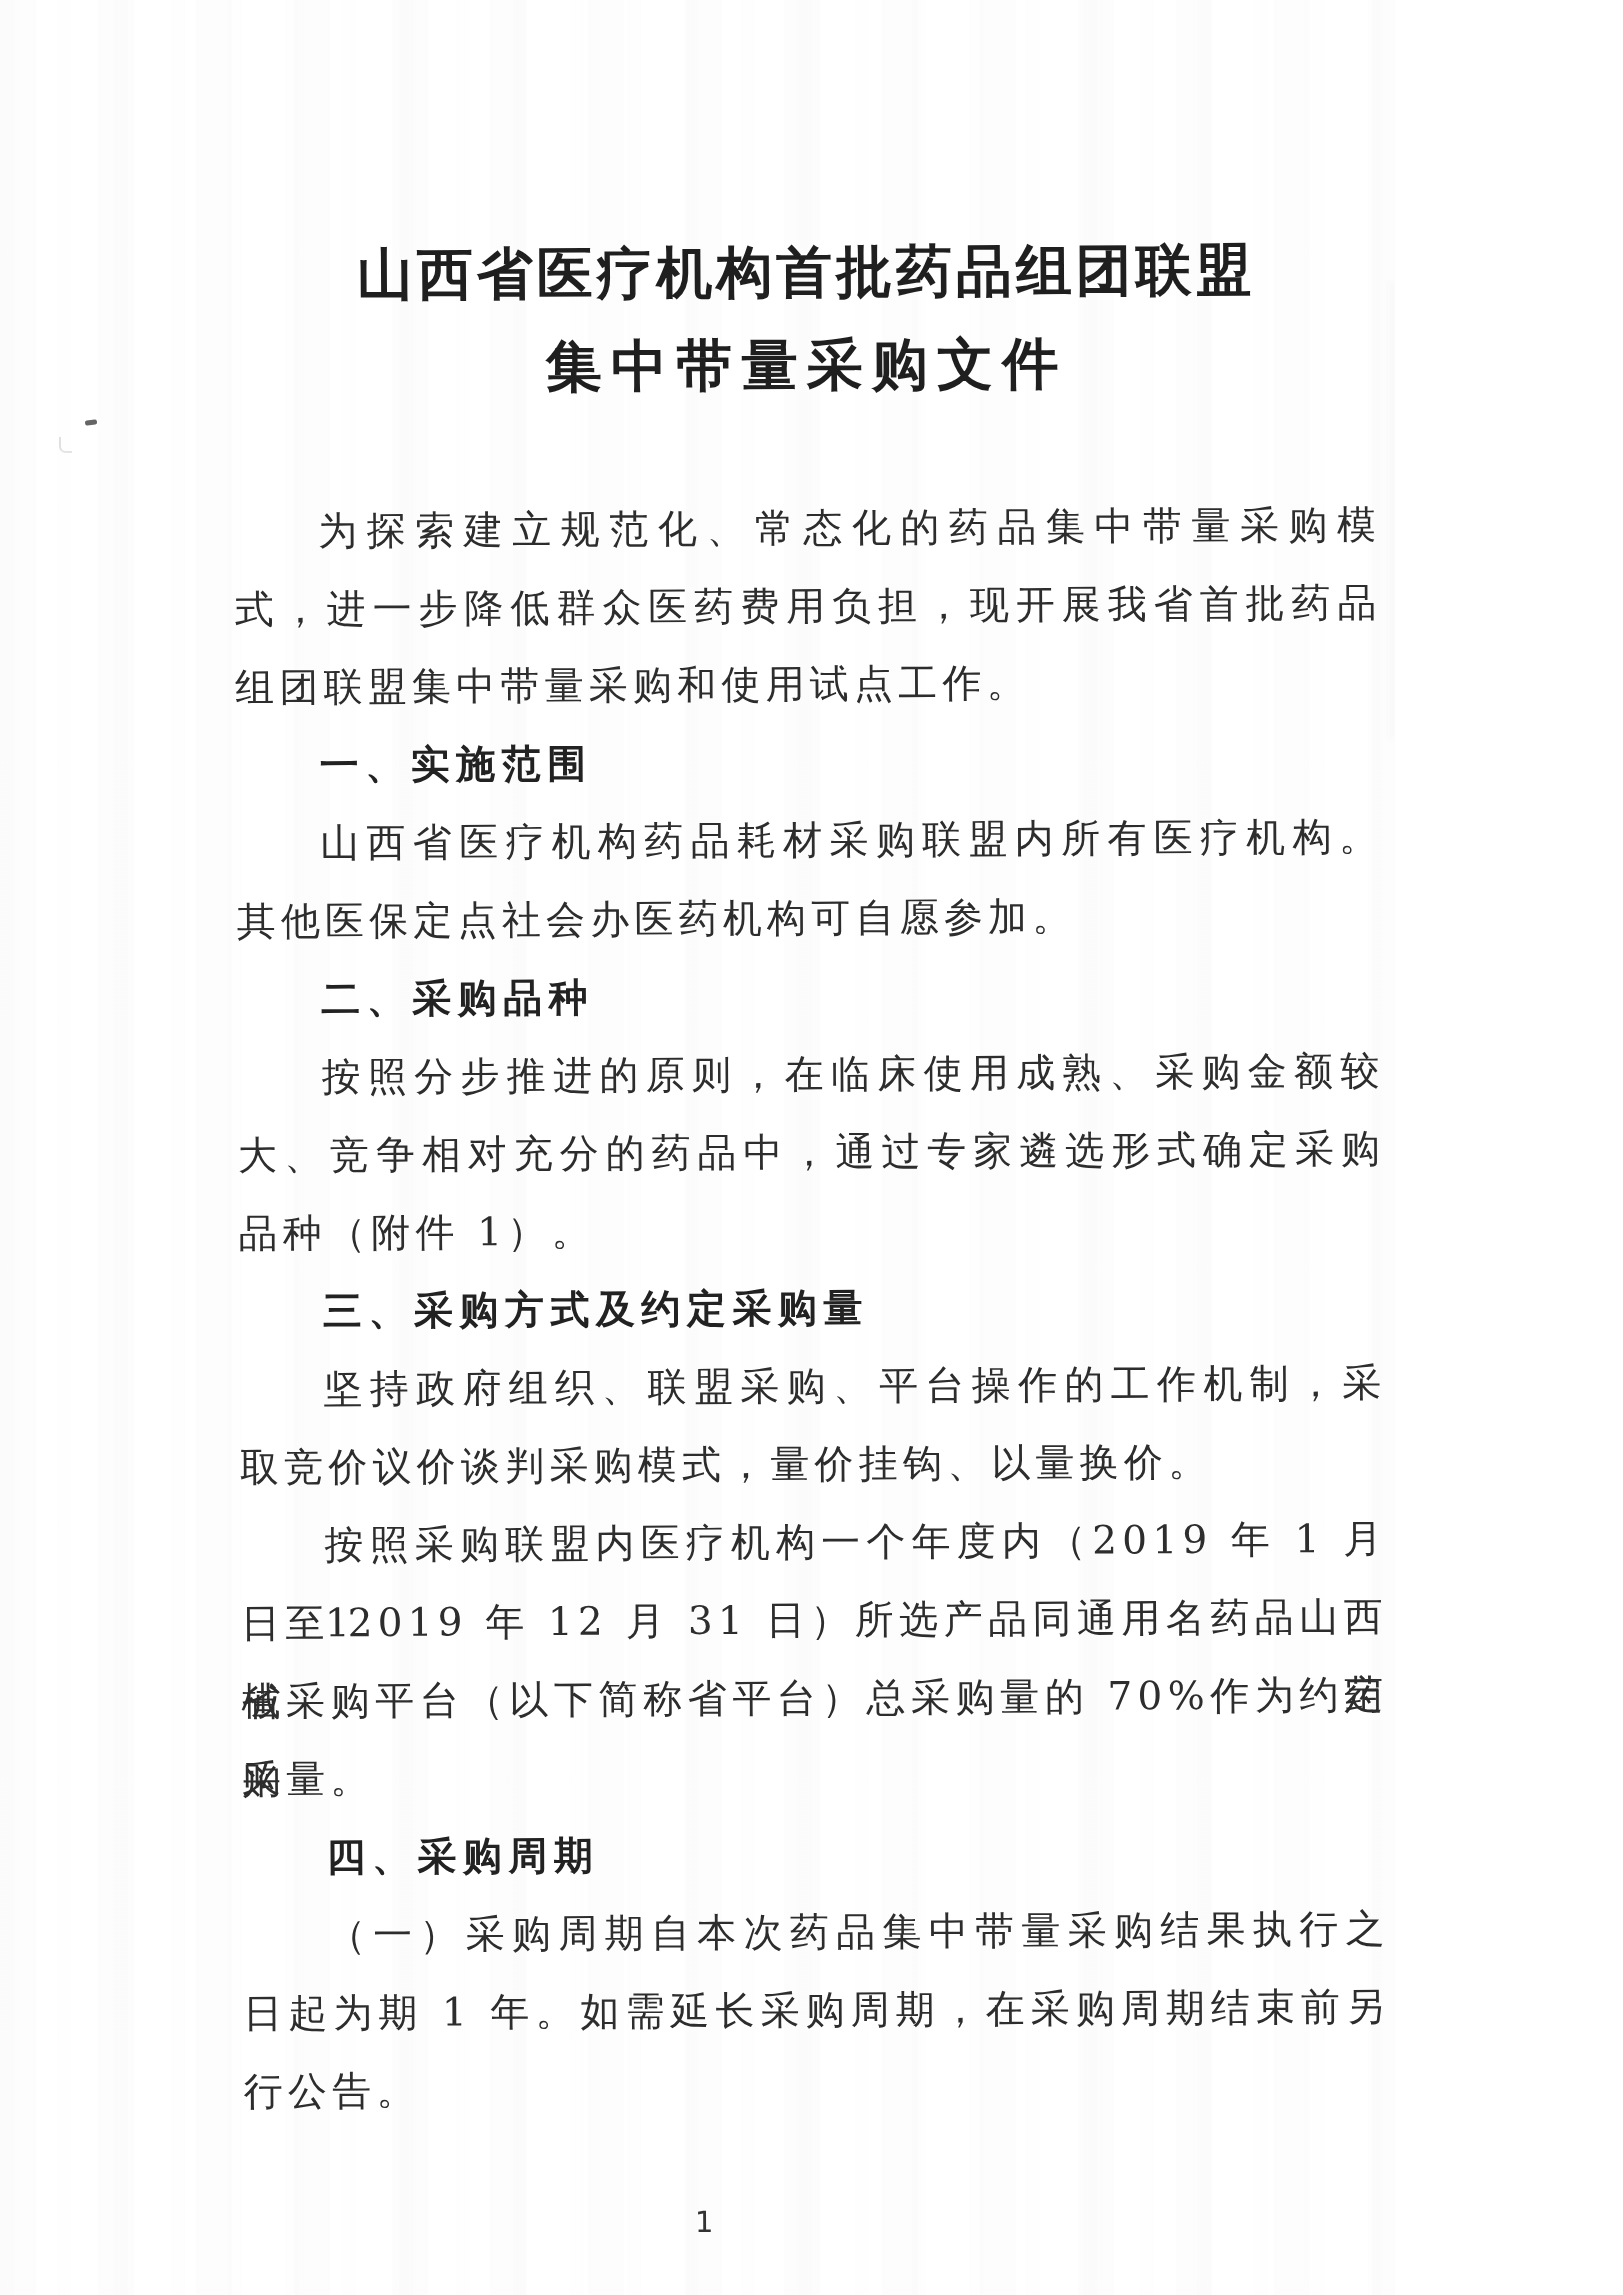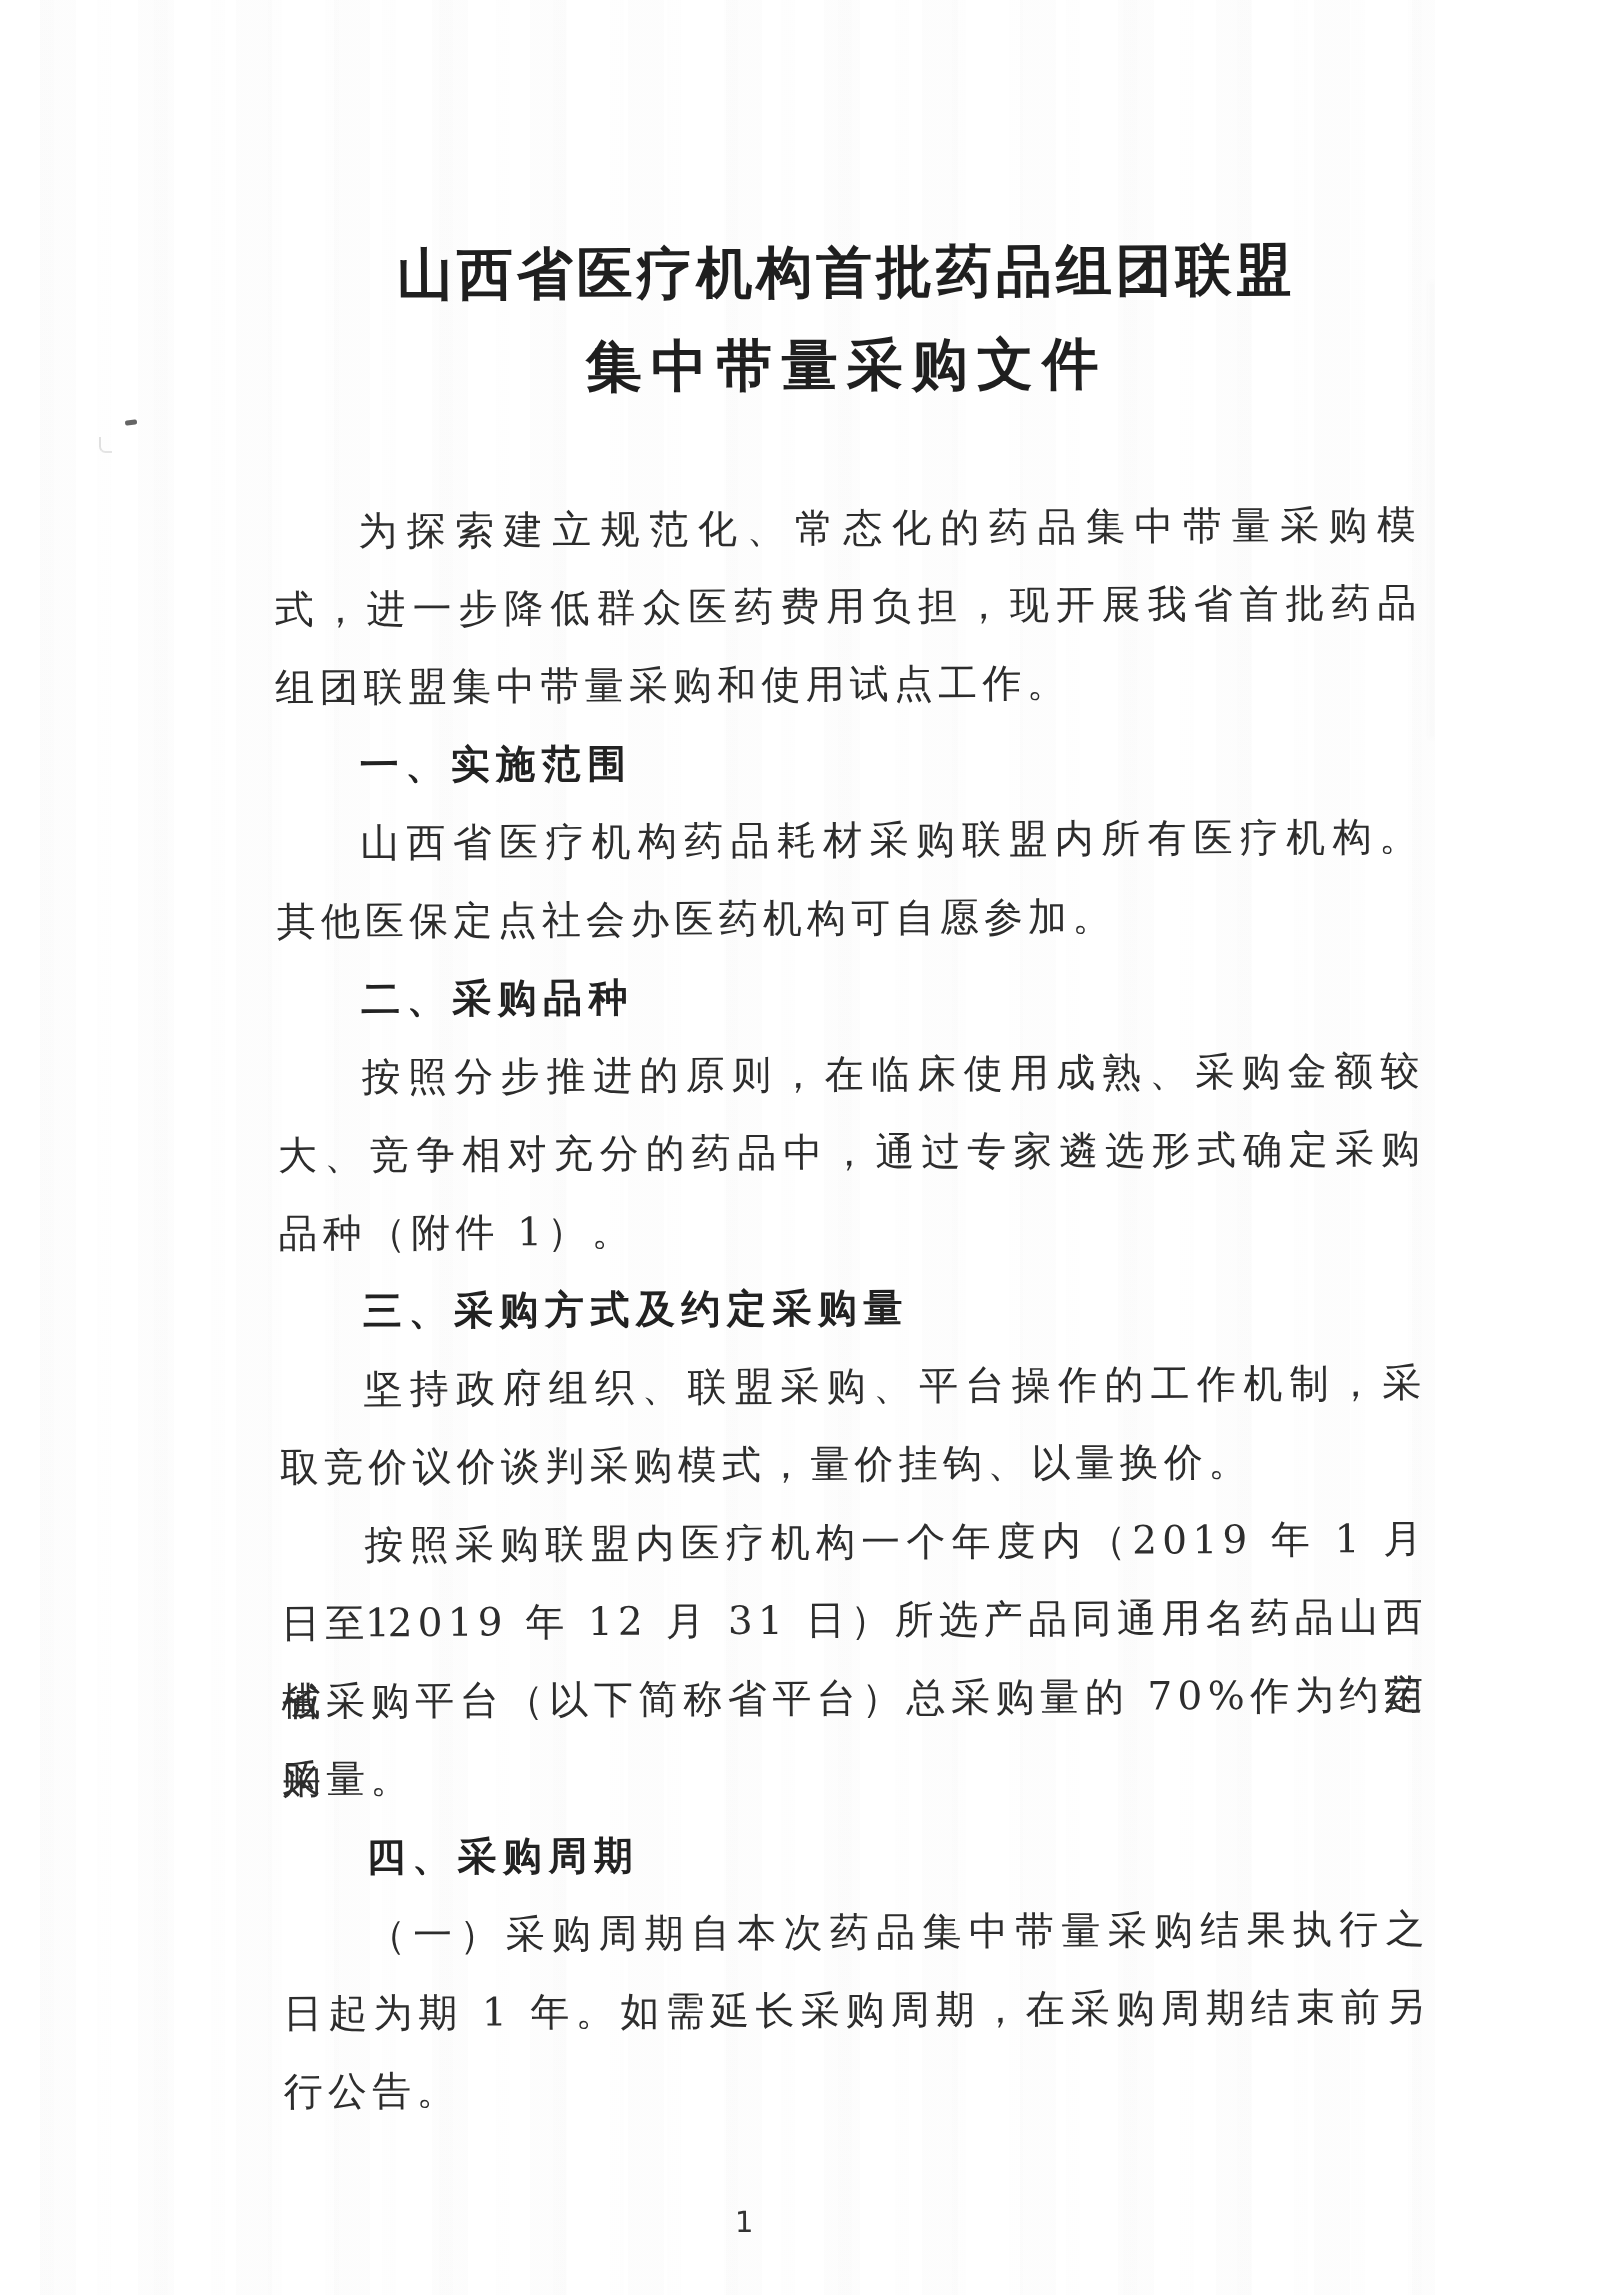--- a/index.html
+++ b/index.html
@@ -10,21 +10,20 @@
   .page {
     position: relative;
     width: 1395px;
     height: 2295px;
     background:
       repeating-linear-gradient(90deg, rgba(130,130,130,0.018) 0px, rgba(130,130,130,0.018) 36px, rgba(255,255,255,0) 36px, rgba(255,255,255,0) 98px),
       repeating-linear-gradient(90deg, rgba(150,150,150,0.012) 0px, rgba(150,150,150,0.012) 14.4px, rgba(255,255,255,0) 14.4px, rgba(255,255,255,0) 57px),
       #ffffff;
     overflow: hidden;
     font-family: "DejaVu Serif", serif;
-    margin-left: 40px;
   }
   .skew {
     position: absolute;
     left: 0; top: 0;
     width: 100%; height: 100%;
     transform: rotate(-0.35deg);
     transform-origin: 50% 50%;
   }
   .title {
     position: absolute;

